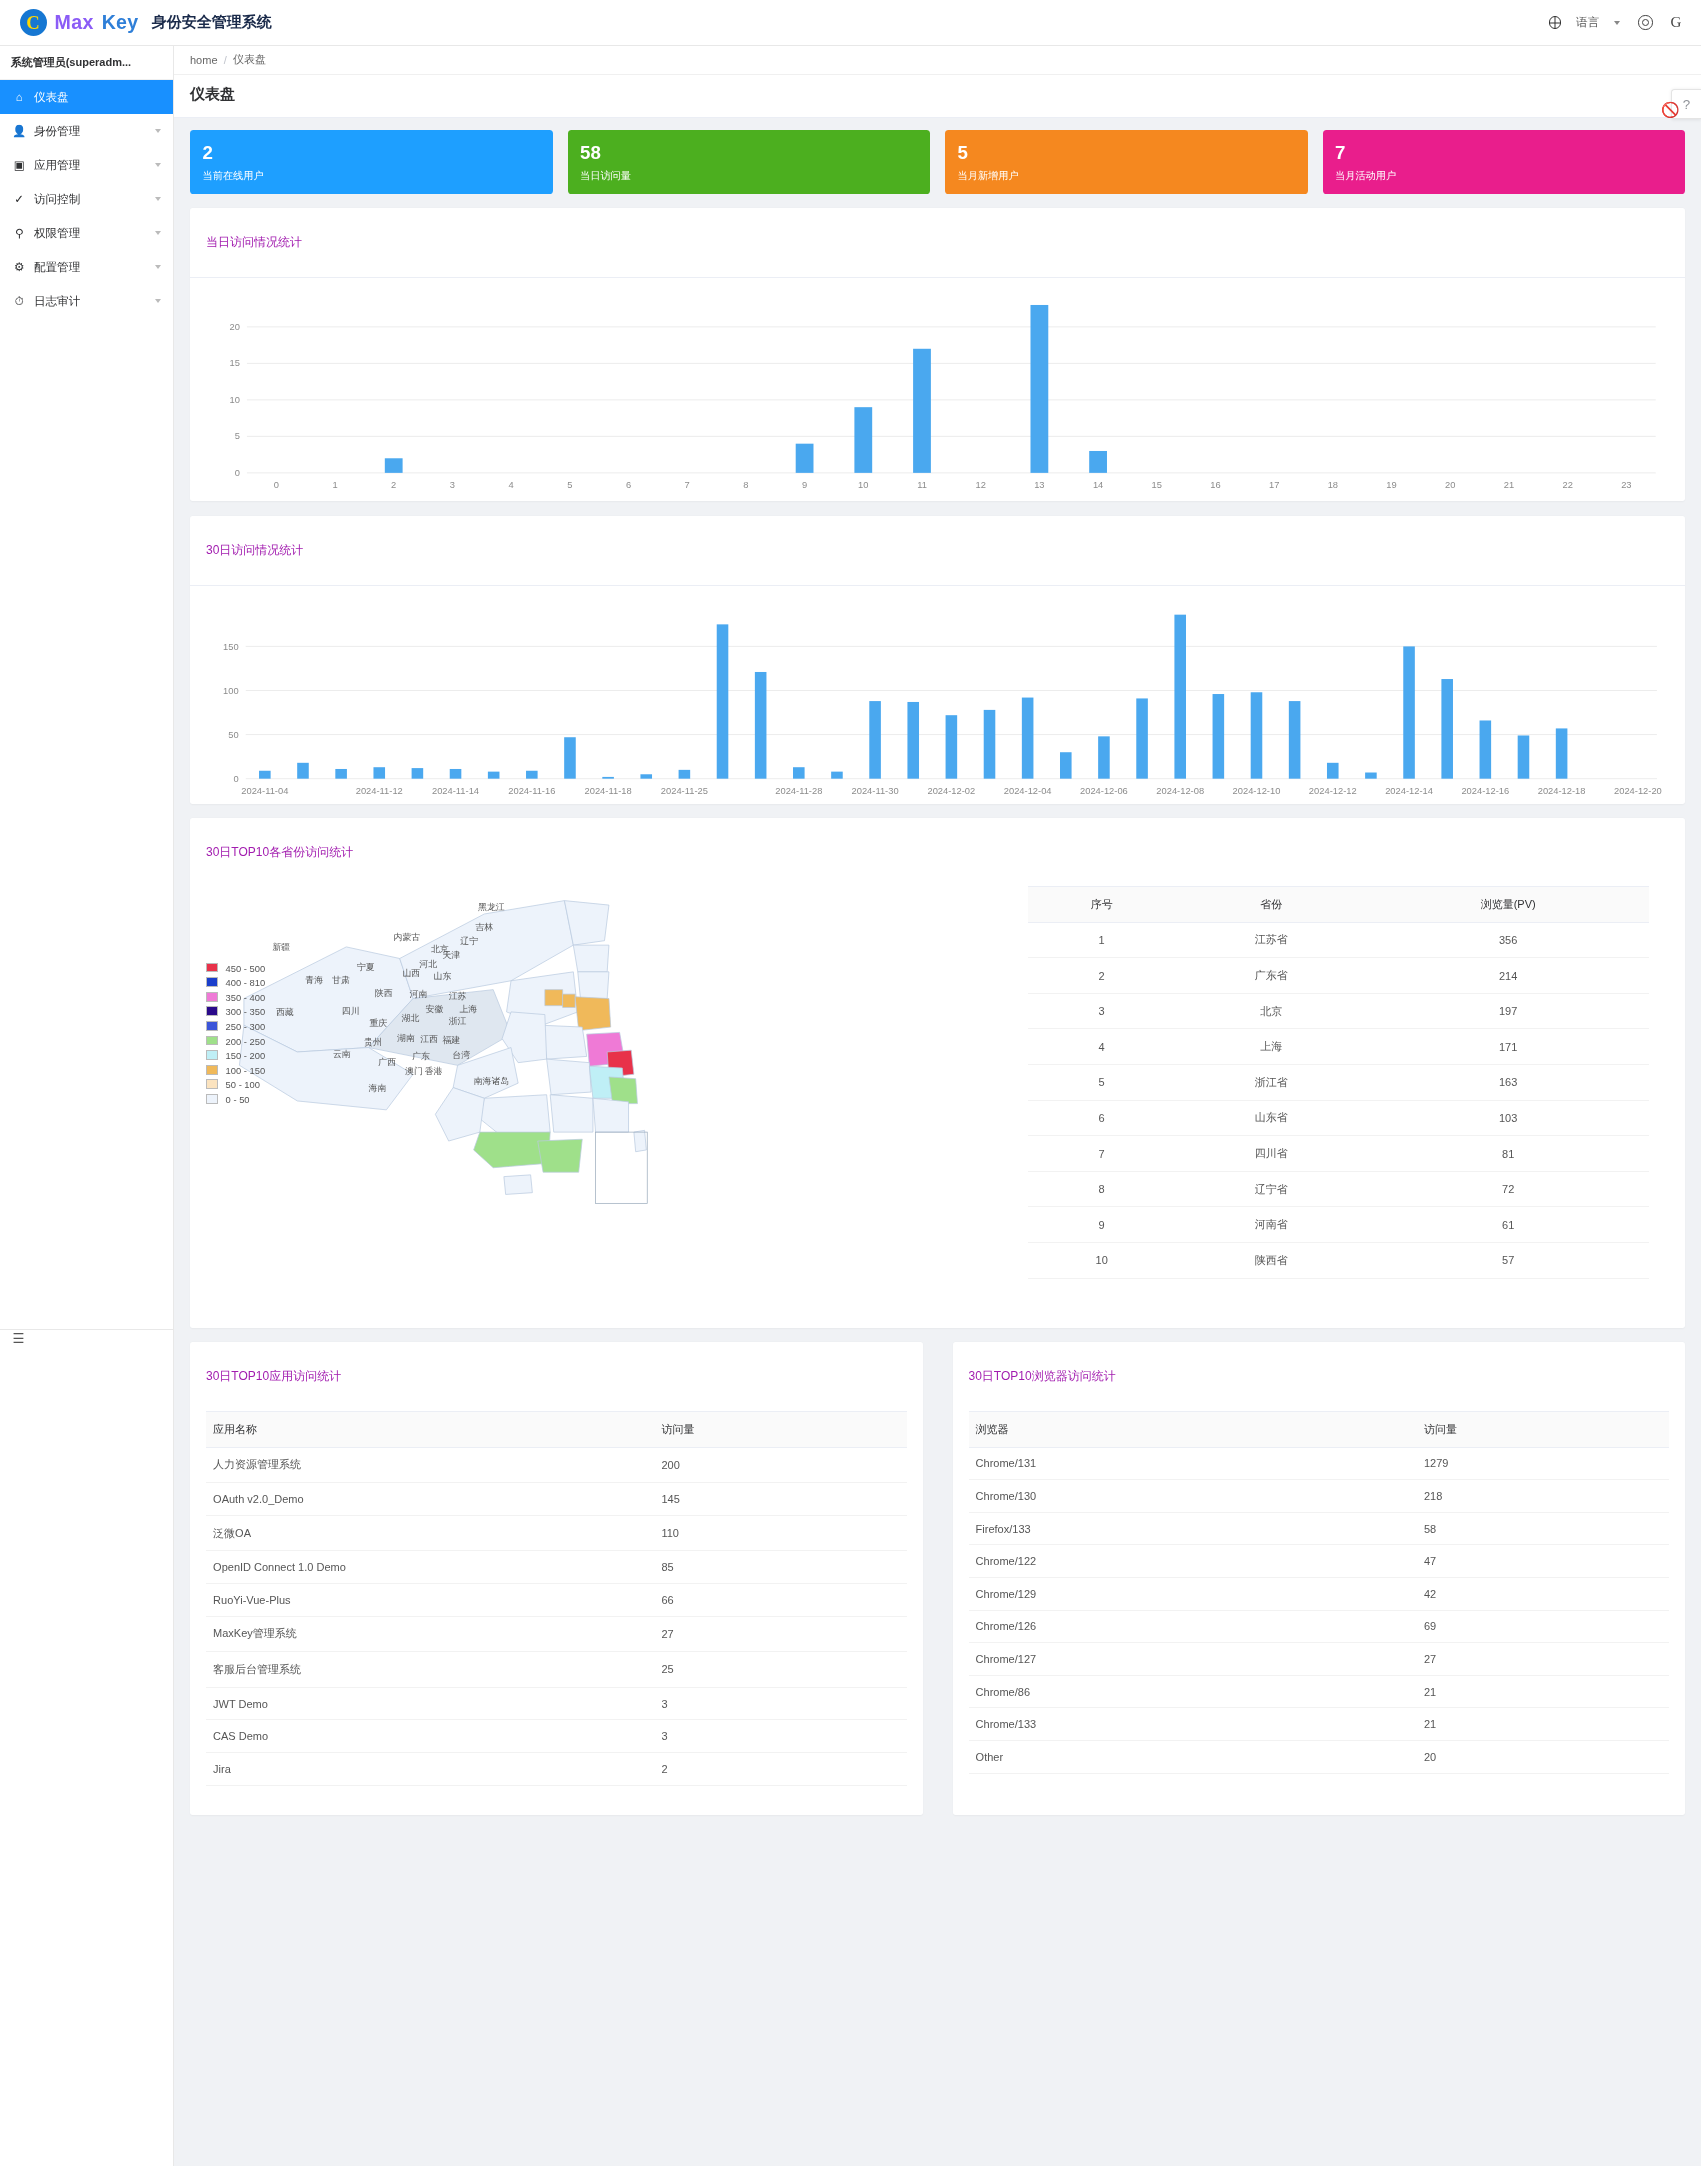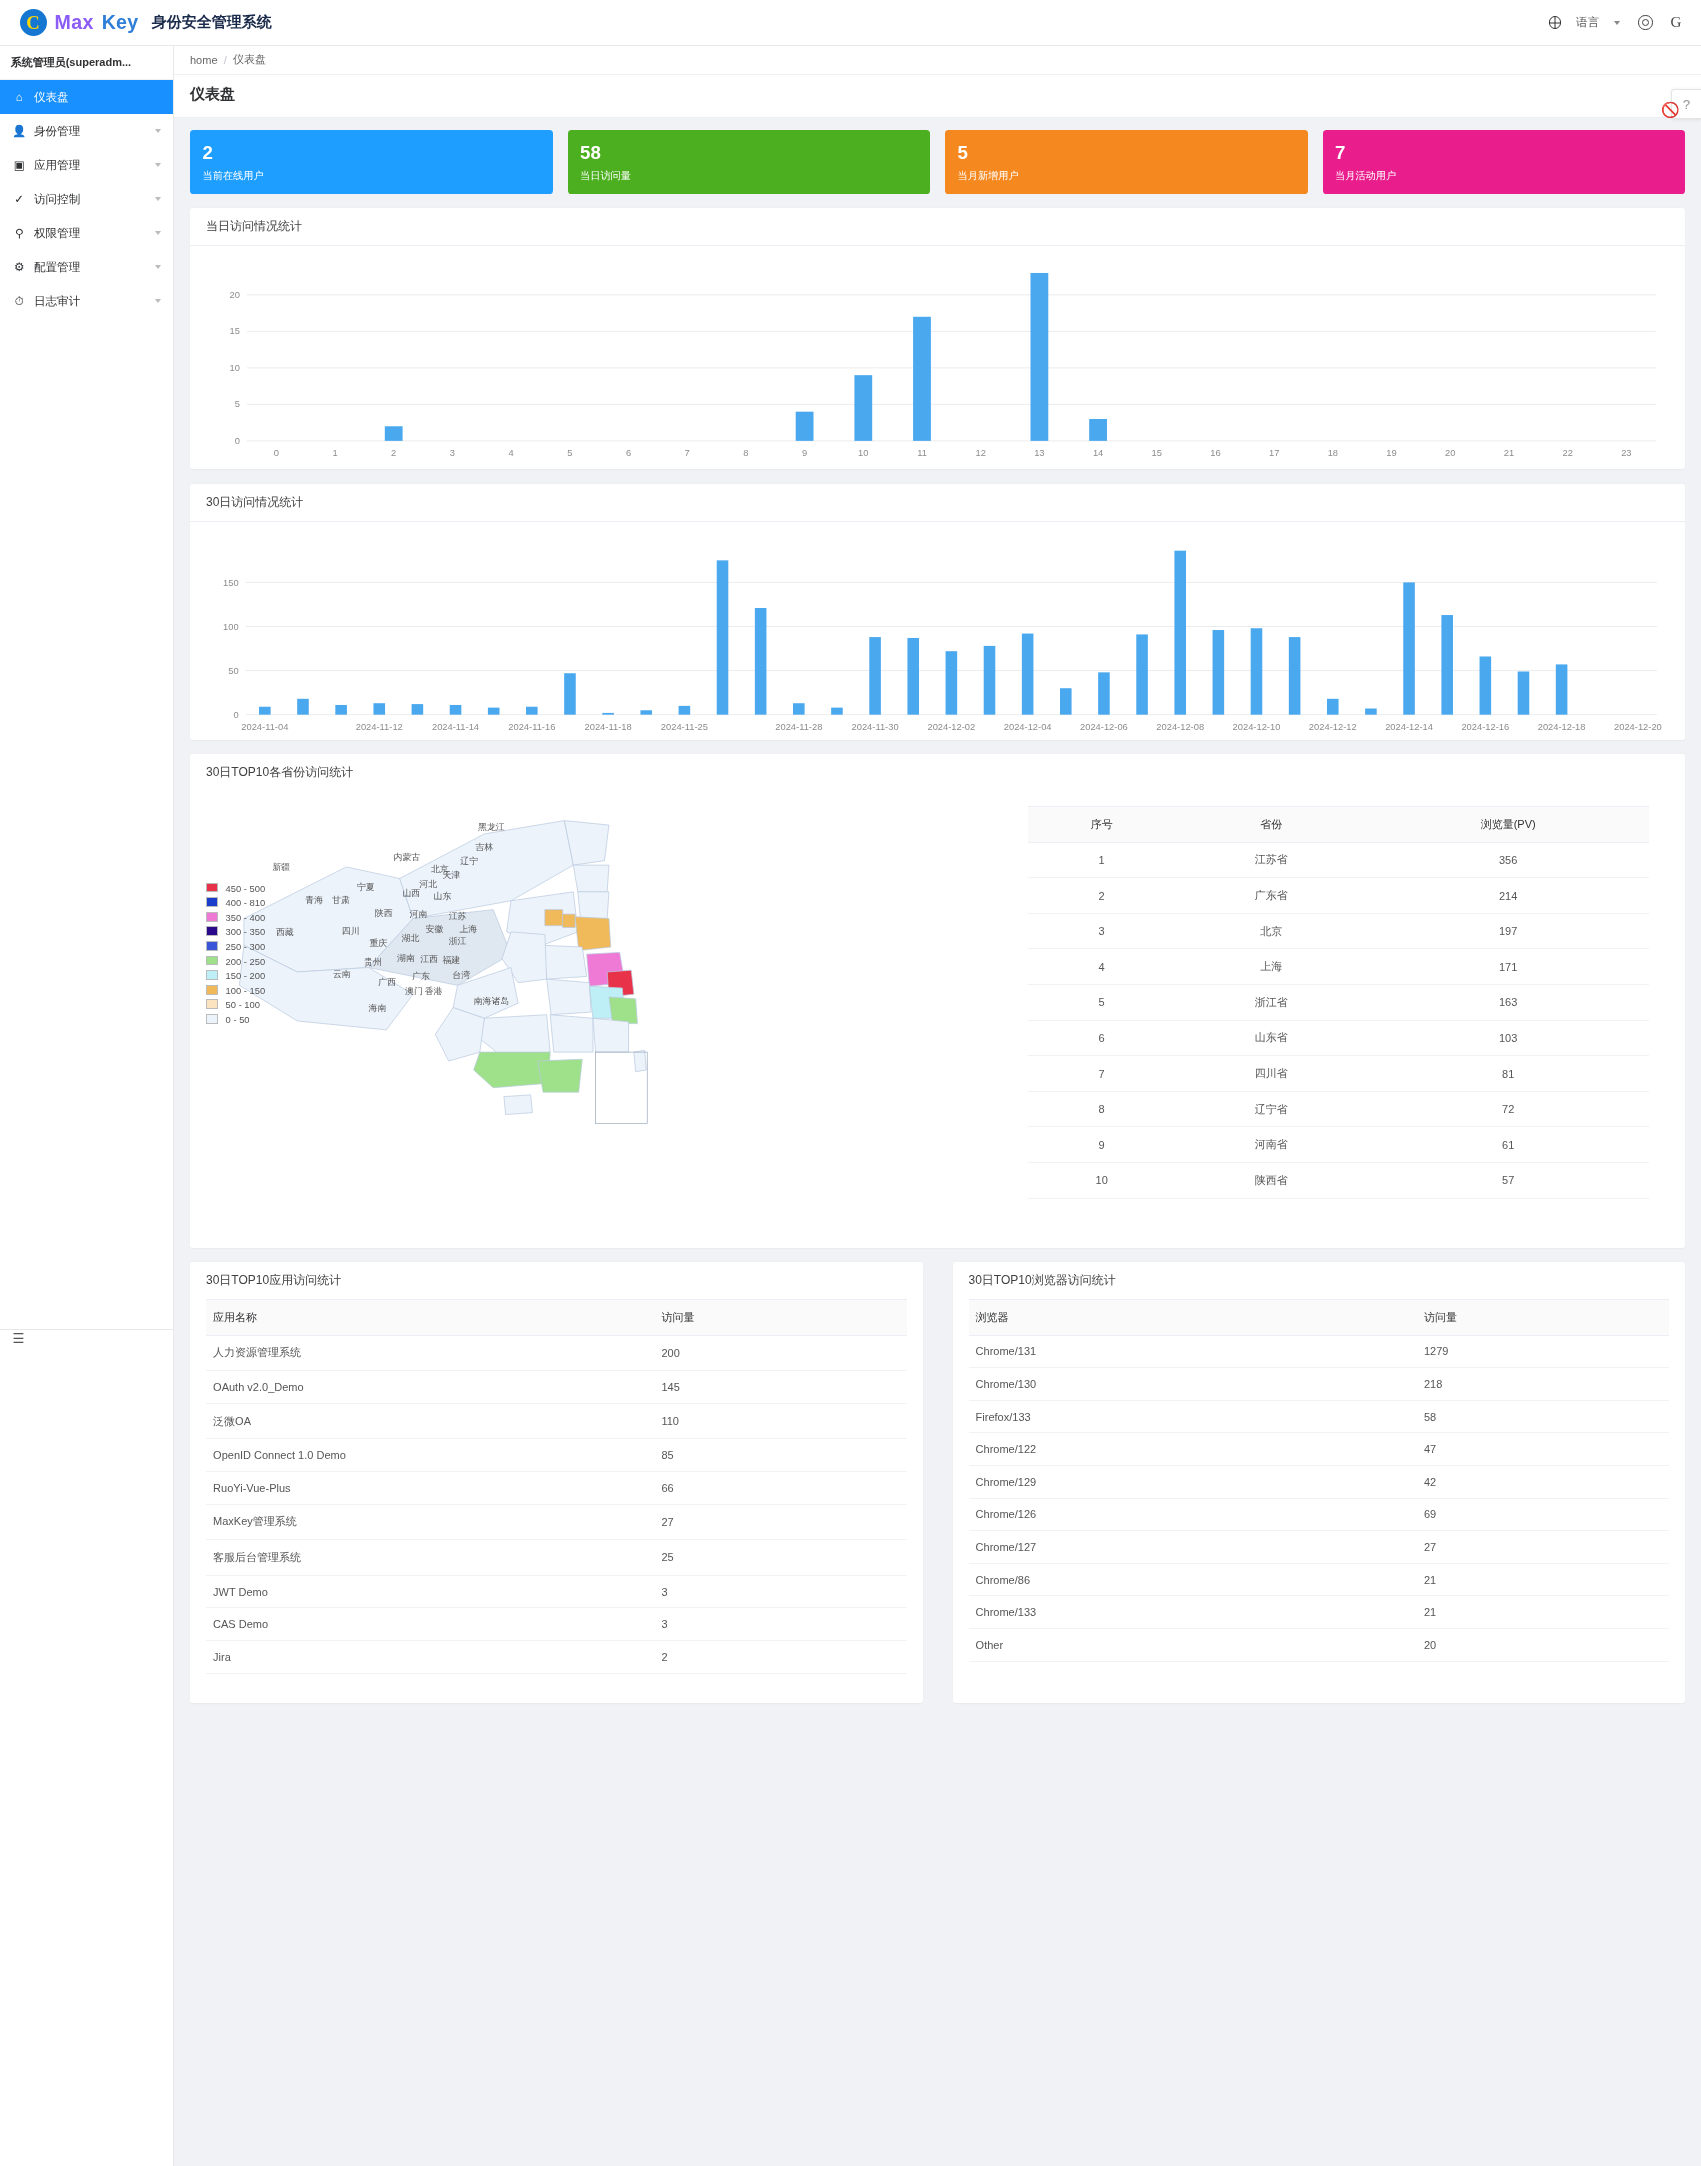--- a/index.html
+++ b/index.html
@@ -87,21 +87,21 @@
   .stats { display:flex; gap:15px; }
   .stat {
     flex:1;height:64px;border-radius:3.6px;color:#fff;padding:9.8px 12.5px;
     display:flex;flex-direction:column;justify-content:center;
   }
   .stat .num { font-size:18.7px;font-weight:bold;line-height:1.25; }
   .stat .lbl { font-size:10.2px;margin-top:4.5px; }
 
   
   .panel { background:#fff;border-radius:2.7px;margin-top:14.3px;box-shadow:0 0.9px 1.8px rgba(0,0,0,.04); }
-  .panel-hd { padding:10px 16px;font-size:12px;color:#404040;border-bottom:0.9px solid #ebeef5; }
+  .panel-hd { padding:26px 16px;font-size:12px;color:#a21caf;border-bottom:0.9px solid #ebeef5; }
   .panel-bd { padding:9px 12.5px 5.3px; position:relative; }
 
   
   .chart { position:relative; width:100%; }
   .axis-label { font-size:10.5px;fill:#8c8c8c; }
   .grid-line { stroke:#eaeaea;stroke-width:1; }
   .bar { fill:#4aa8ef; }
 
   
   .map-row { display:flex; }

